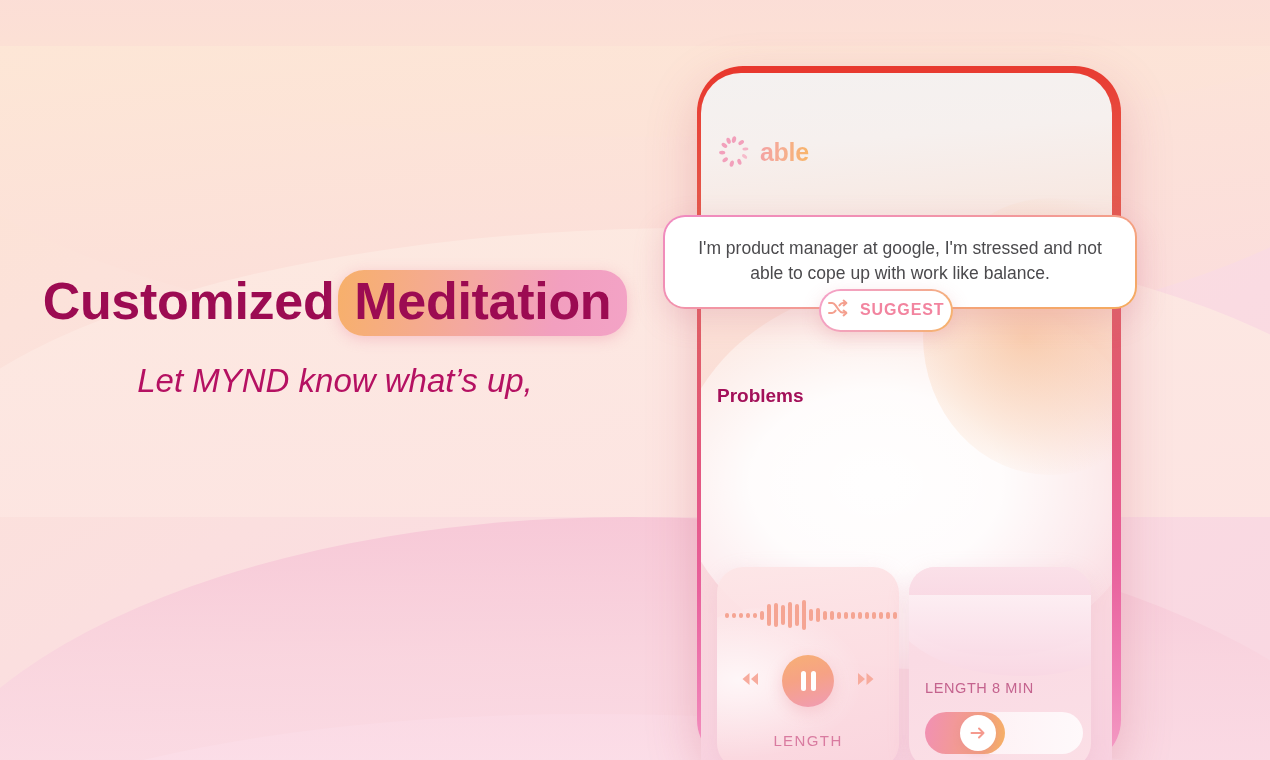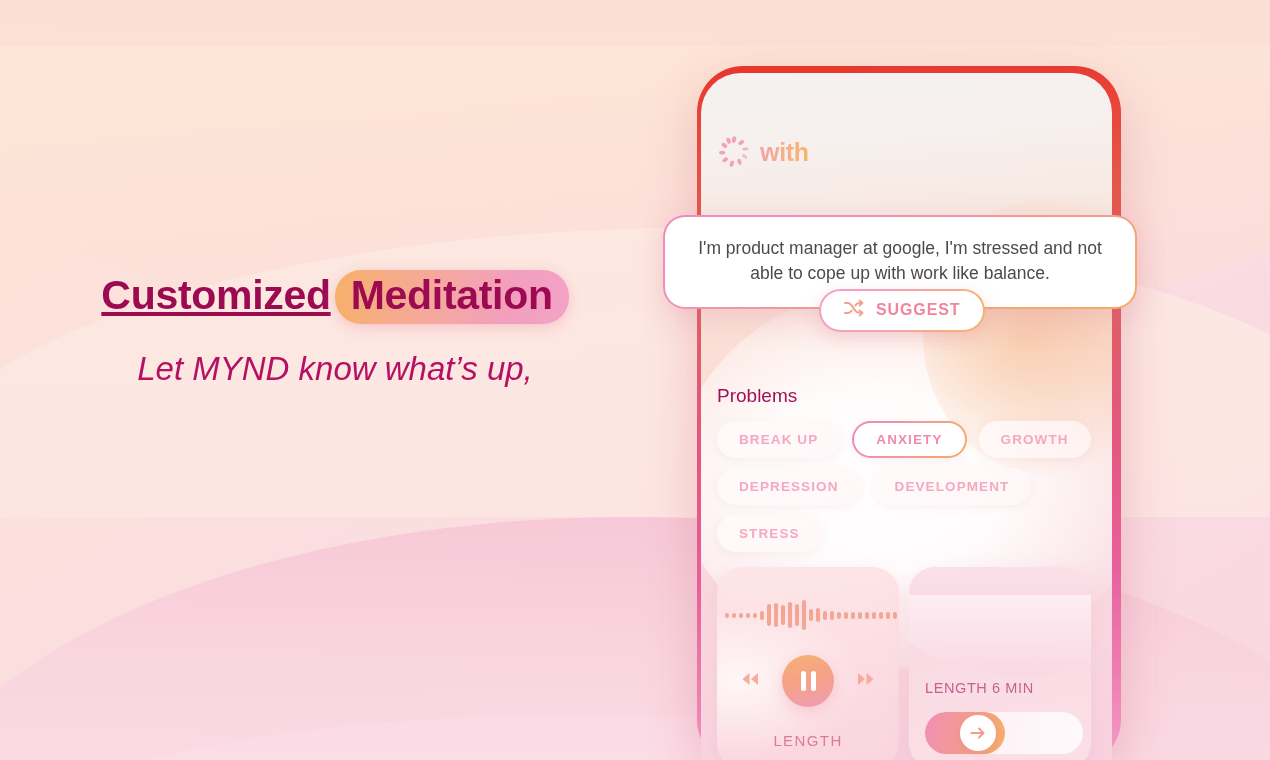--- a/index.html
+++ b/index.html
@@ -20,22 +20,22 @@
     background:linear-gradient(175deg,#fde7d6 0%,#fce0d9 60%,#fbdcdd 100%);opacity:.9;}
   .w3{top:30%;height:38%;border-radius:55% 50% 0 0/100% 100% 0 0;
     background:linear-gradient(180deg,#fdeae2 0%,#fde6e2 100%);opacity:.85;}
   .w4{bottom:-14%;height:46%;border-radius:48% 52% 0 0/100% 100% 0 0;
     background:linear-gradient(180deg,#f6c3d5 0%,#f9d3de 40%,#fce0ea 100%);opacity:.78;}
   .w5{bottom:-20%;height:26%;border-radius:45% 55% 0 0/100% 100% 0 0;
     background:linear-gradient(180deg,#fbdbe6 0%,#fde9f0 100%);opacity:.75;}
 
   
   .copy{position:absolute;left:0;top:270px;width:670px;text-align:center;}
-  .headline{font-size:41px;font-weight:700;letter-spacing:-0.3px;
-    color:#9c0b52;line-height:1.1;white-space:nowrap;text-decoration:underline;}
+  .headline{font-size:52px;font-weight:700;letter-spacing:-0.3px;
+    color:#9c0b52;line-height:1.1;white-space:nowrap;}
   .hl-pill{display:inline-block;padding:3px 16px 6px;border-radius:26px;
     background:linear-gradient(100deg,#f7b06a 0%,#f4a8a0 45%,#f29fbf 75%,#f3a3c6 100%);
     color:#9c0b52;margin-left:4px;
     box-shadow:0 3px 14px rgba(240,150,170,.45);}
   .subcopy{margin-top:24px;font-size:33px;line-height:1.25;color:#b51162;font-weight:400;font-style:italic;}
 
   
   .phone{position:absolute;left:697px;top:66px;width:424px;height:700px;}
   .phone-frame{position:absolute;inset:0;border-radius:46px;
     background:linear-gradient(177deg,#e8362c 0%,#e8453a 8%,#e4584c 20%,#e05d68 38%,#e3577f 55%,#e8609b 72%,#ef7fb4 88%,#f4a0c6 100%);
@@ -66,25 +66,25 @@
     background:linear-gradient(160deg,#f08ac0 0%,#f190b4 30%,#f4a27f 70%,#f5ab5c 100%);
     box-shadow:0 10px 30px rgba(210,110,140,.22);}
   .prompt-inner{background:#fff;border-radius:20px;padding:19px 26px 21px;}
   .prompt-text{font-size:17.5px;line-height:1.42;color:#4b4a4d;text-align:center;}
 
   .suggest-btn{position:absolute;left:819px;top:289px;
     border-radius:22px;padding:2px;
     background:linear-gradient(120deg,#f4a0c8 0%,#f2a4b2 45%,#f6b367 100%);
     box-shadow:0 6px 18px rgba(230,140,150,.3);}
   .suggest-inner{background:#fff;border-radius:20px;
-    padding:8px 22px 9px;display:flex;align-items:center;gap:11px;}
+    padding:8px 6px 9px;display:flex;align-items:center;gap:11px;}
   .suggest-label{font-size:16px;font-weight:700;letter-spacing:.9px;color:#f2849f;}
 
   
-  .sec-title{position:absolute;left:16px;font-size:19px;color:#a31059;font-weight:400;}
+  .sec-title{position:absolute;left:16px;font-size:19px;color:#a31059;font-weight:700;}
   .t-problems{top:312px;}
 
   .tags{position:absolute;left:16px;top:348px;width:390px;
     display:flex;flex-wrap:wrap;gap:10px 12px;}
   .tag{border-radius:20px;padding:11px 22px;font-size:13.5px;font-weight:700;
     letter-spacing:1.1px;white-space:nowrap;
     background:linear-gradient(120deg,rgba(255,250,250,.86) 0%, rgba(255,246,246,.75) 100%);
     color:#f5a8c2;box-shadow:0 2px 10px rgba(230,170,190,.18);}
   .tag.sel{padding:9px 22px;border:2px solid transparent;
     background:linear-gradient(#fff,#fff) padding-box,
@@ -170,38 +170,30 @@
             <ellipse cx="27.6" cy="21.4" rx="1.7" ry="3.0" transform="rotate(126 27.6 21.4)" fill="#f6bccb"></ellipse>
             <ellipse cx="22.4" cy="26.8" rx="1.9" ry="3.1" transform="rotate(160 22.4 26.8)"></ellipse>
             <ellipse cx="14.8" cy="28.6" rx="2.0" ry="3.2" transform="rotate(196 14.8 28.6)"></ellipse>
             <ellipse cx="8.2" cy="24.8" rx="1.9" ry="3.1" transform="rotate(232 8.2 24.8)"></ellipse>
             <ellipse cx="5.2" cy="17.6" rx="1.8" ry="3.1" transform="rotate(268 5.2 17.6)"></ellipse>
             <ellipse cx="7.4" cy="10.4" rx="1.9" ry="3.2" transform="rotate(306 7.4 10.4)"></ellipse>
             <ellipse cx="11.6" cy="5.8" rx="2.0" ry="3.2" transform="rotate(340 11.6 5.8)"></ellipse>
           </g>
         </svg>
       </div>
-      <div class="logo-text">with</div>
+      <div class="logo-text">able</div>
     </div>
 
     <div class="back-arrow">
       <svg width="28" height="24" viewBox="0 0 28 24" fill="none" stroke="#a3125c" stroke-width="2.2" stroke-linecap="round" stroke-linejoin="round">
         <path d="M24 12H4M4 12l7-6.5M4 12l7 6.5"></path>
       </svg>
     </div>
 
     <div class="sec-title t-problems">Problems</div>
-    <div class="tags">
-      <div class="tag">BREAK UP</div>
-      <div class="tag sel">ANXIETY</div>
-      <div class="tag">GROWTH</div>
-      <div class="tag">DEPRESSION</div>
-      <div class="tag">DEVELOPMENT</div>
-      <div class="tag">STRESS</div>
-    </div>
 
     <div class="cards">
       <div class="card card-player">
         <div class="player-sheen"></div>
         <div class="wave-row" id="waveform">
             <div class="wbar" style="height: 5px;"></div>
             <div class="wbar" style="height: 5px;"></div>
             <div class="wbar" style="height: 5px;"></div>
             <div class="wbar" style="height: 5px;"></div>
             <div class="wbar" style="height: 5px;"></div>
@@ -241,21 +233,21 @@
               <path d="M2 2v12l7-6zM10.5 2v12l7-6z"></path>
             </svg>
           </div>
         </div>
         <div class="melody">LENGTH</div>
       </div>
 
       <div class="card card-length">
         <div class="len-blob1"></div>
         <div class="len-blob2"></div>
-        <div class="len-label">LENGTH 6 MIN</div>
+        <div class="len-label">LENGTH 8 MIN</div>
         <div class="toggle">
           <div class="toggle-fill"></div>
           <div class="knob">
             <svg width="20" height="20" viewBox="0 0 20 20" fill="none" stroke="#f59a8e" stroke-width="2" stroke-linecap="round" stroke-linejoin="round">
               <path d="M3.5 10h12M11 5.5l4.5 4.5L11 14.5"></path>
             </svg>
           </div>
         </div>
       </div>
     </div>

